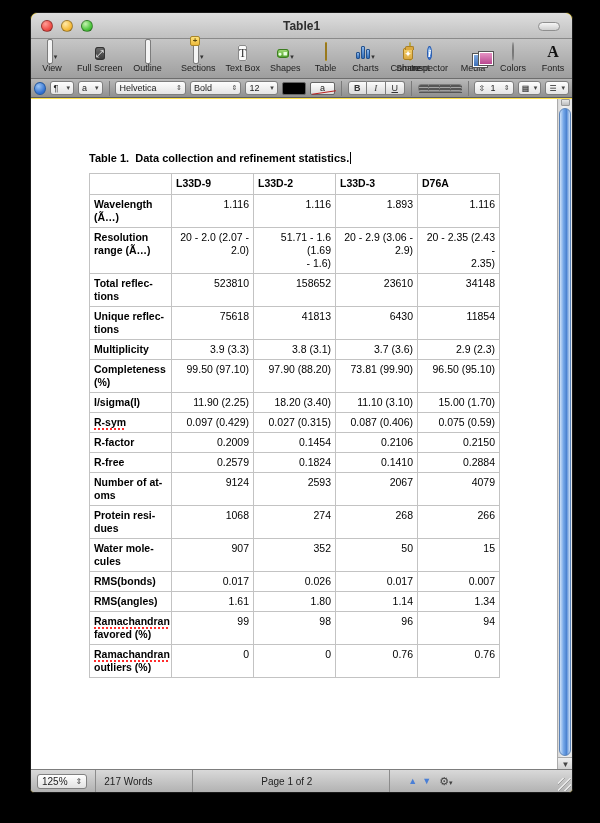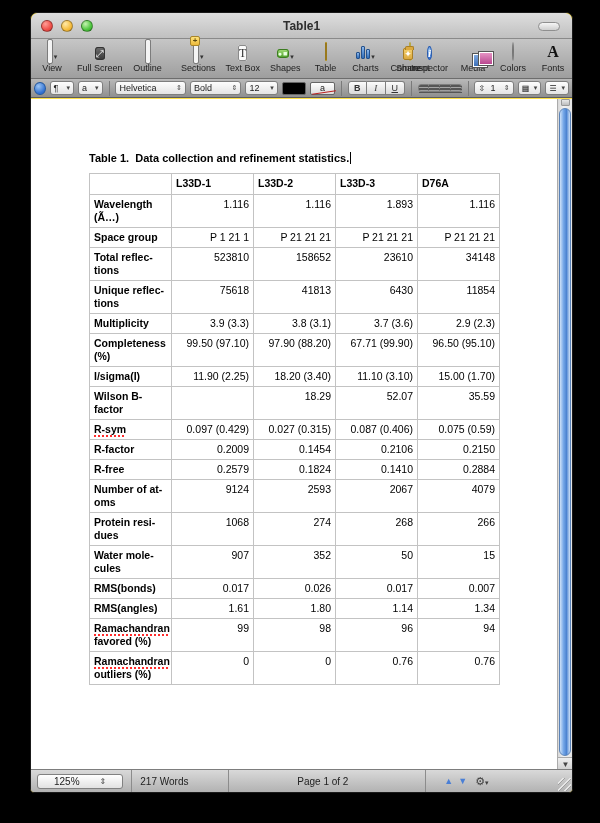--- a/index.html
+++ b/index.html
@@ -122,21 +122,21 @@
             background:linear-gradient(#e9e9e9,#bdbdbd); border:1px solid #9a9a9a; border-radius:1px; }
   .vdown { position:absolute; left:0; bottom:0; width:15px; height:14px; text-align:center;
             font-size:8px; color:#444; line-height:14px; background:linear-gradient(#efefef,#cdcdcd);
             border-top:1px solid #aaa; }
 
   
   .statusbar { position:absolute; left:0; bottom:0; width:100%; height:23px;
                background:linear-gradient(#d9d9d9,#b2b2b2); border-top:1px solid #7d7d7d;
                display:flex; align-items:center; font-size:10px; color:#222; }
   .zoombox { margin-left:6px; height:15px; background:linear-gradient(#fff,#e2e2e2); border:1px solid #818181;
-             border-radius:3px; display:flex; align-items:center; padding:0 16px; gap:20px; }
+             border-radius:3px; display:flex; align-items:center; padding:0 4px; gap:8px; }
   .zoombox .ar { font-size:8px; color:#444; }
   .sb-div { width:1px; height:22px; background:#8c8c8c; margin:0 8px; }
   .sb-words { min-width:80px; }
   .sb-page { margin-left:60px; min-width:120px; }
   .sb-nav { display:flex; gap:5px; align-items:center; margin-left:10px; }
   .sb-nav .tri { color:#4a7fd6; font-size:9px; }
   .sb-gear { font-size:11px; color:#3f3f3f; margin-left:8px; }
   .sb-gear .ar { font-size:7px; }
 
   .grip { position:absolute; right:1px; bottom:1px; width:13px; height:13px;
@@ -320,41 +320,46 @@
       <colgroup>
           <col>
           <col>
           <col>
           <col>
           <col>
         </colgroup>
       <thead>
           <tr>
             <th></th>
-            <th>L33D-1</th>
+            <th>L33D-9</th>
             <th>L33D-2</th>
             <th>L33D-3</th>
             <th>D76A</th>
           </tr>
         </thead>
       <tbody>
           <tr>
             <th class="rowlab">Wavelength
 (Ã…)</th>
             <td class="val">1.116</td>
             <td class="val">1.116</td>
             <td class="val">1.893</td>
             <td class="val">1.116</td>
           </tr>
           <tr>
-            <th class="rowlab">Space group</th>
-            <td class="val">P 1 21 1</td>
-            <td class="val">P 21 21 21</td>
-            <td class="val">P 21 21 21</td>
-            <td class="val">P 21 21 21</td>
+            <th class="rowlab">Resolution
+range (Ã…)</th>
+            <td class="val">20 - 2.0 (2.07 -
+2.0)</td>
+            <td class="val">51.71 - 1.6 (1.69
+- 1.6)</td>
+            <td class="val">20 - 2.9 (3.06 -
+2.9)</td>
+            <td class="val">20 - 2.35 (2.43 -
+2.35)</td>
           </tr>
           <tr>
             <th class="rowlab">Total reflec-
 tions</th>
             <td class="val">523810</td>
             <td class="val">158652</td>
             <td class="val">23610</td>
             <td class="val">34148</td>
           </tr>
           <tr>
@@ -370,37 +375,29 @@
             <td class="val">3.9 (3.3)</td>
             <td class="val">3.8 (3.1)</td>
             <td class="val">3.7 (3.6)</td>
             <td class="val">2.9 (2.3)</td>
           </tr>
           <tr>
             <th class="rowlab">Completeness
 (%)</th>
             <td class="val">99.50 (97.10)</td>
             <td class="val">97.90 (88.20)</td>
-            <td class="val">67.71 (99.90)</td>
+            <td class="val">73.81 (99.90)</td>
             <td class="val">96.50 (95.10)</td>
           </tr>
           <tr>
             <th class="rowlab">I/sigma(I)</th>
             <td class="val">11.90 (2.25)</td>
             <td class="val">18.20 (3.40)</td>
             <td class="val">11.10 (3.10)</td>
             <td class="val">15.00 (1.70)</td>
-          </tr>
-          <tr>
-            <th class="rowlab">Wilson B-
-factor</th>
-            <td class="val"></td>
-            <td class="val">18.29</td>
-            <td class="val">52.07</td>
-            <td class="val">35.59</td>
           </tr>
           <tr>
             <th class="rowlab"><span class="misspelled">R-sym</span></th>
             <td class="val">0.097 (0.429)</td>
             <td class="val">0.027 (0.315)</td>
             <td class="val">0.087 (0.406)</td>
             <td class="val">0.075 (0.59)</td>
           </tr>
           <tr>
             <th class="rowlab">R-factor</th>

